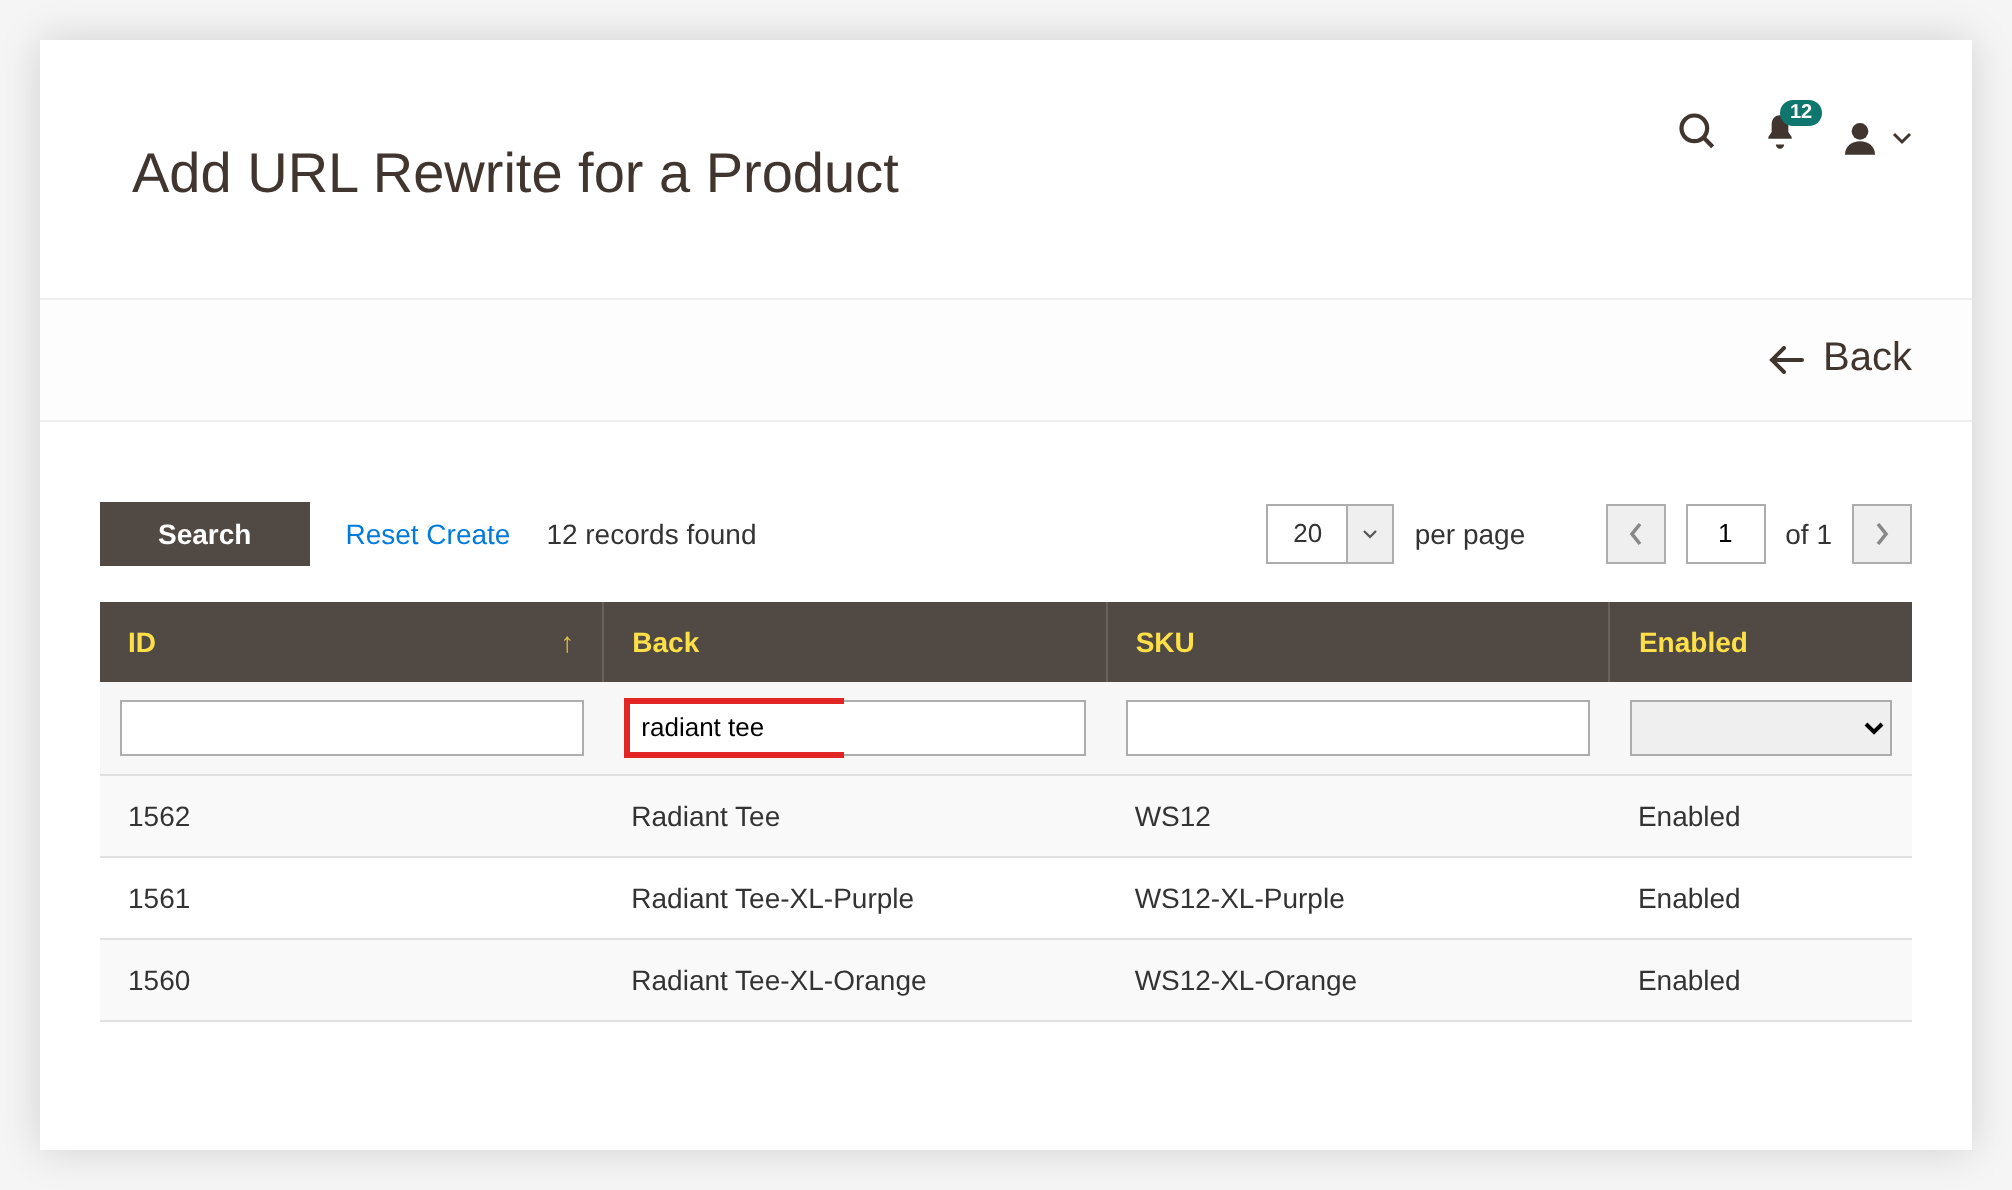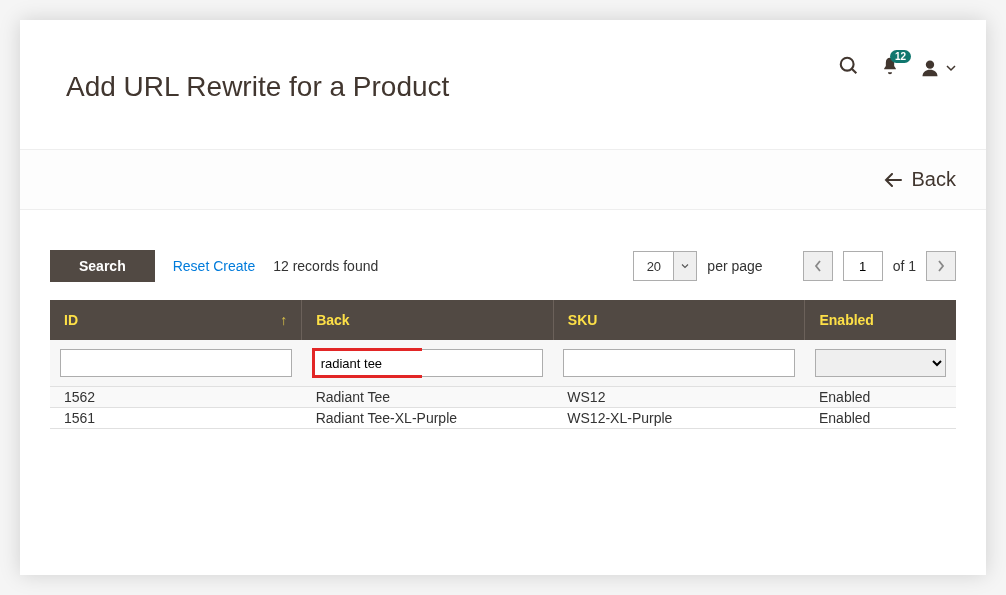--- a/index.html
+++ b/index.html
@@ -236,21 +236,21 @@
     background: #fff;
   }
   .filter-select {
     width: 100%;
     border: 1px solid #adadad;
     height: 28px;
     background: #efefef;
     font-size: 13px;
   }
   .grid tbody tr.data-row td {
-    padding: 2px 14px;
+    padding: 12px 14px;
     border-bottom: 1px solid #e0e0e0;
     font-size: 14px;
     color: #333;
   }
   .grid tbody tr.data-row:nth-child(even) td {
     background: #f9f9f9;
   }
   .col-id { width: 250px; }
   .col-name { width: 250px; }
   .col-sku { width: 250px; }
@@ -358,16 +358,22 @@
         <td>Radiant Tee</td>
         <td>WS12</td>
         <td>Enabled</td>
       </tr>
       <tr class="data-row">
         <td>1561</td>
         <td>Radiant Tee-XL-Purple</td>
         <td>WS12-XL-Purple</td>
         <td>Enabled</td>
       </tr>
+      <tr class="data-row">
+        <td>1560</td>
+        <td>Radiant Tee-XL-Orange</td>
+        <td>WS12-XL-Orange</td>
+        <td>Enabled</td>
+      </tr>
     </tbody>
   </table>
 
 </div>
 
 </body></html>

